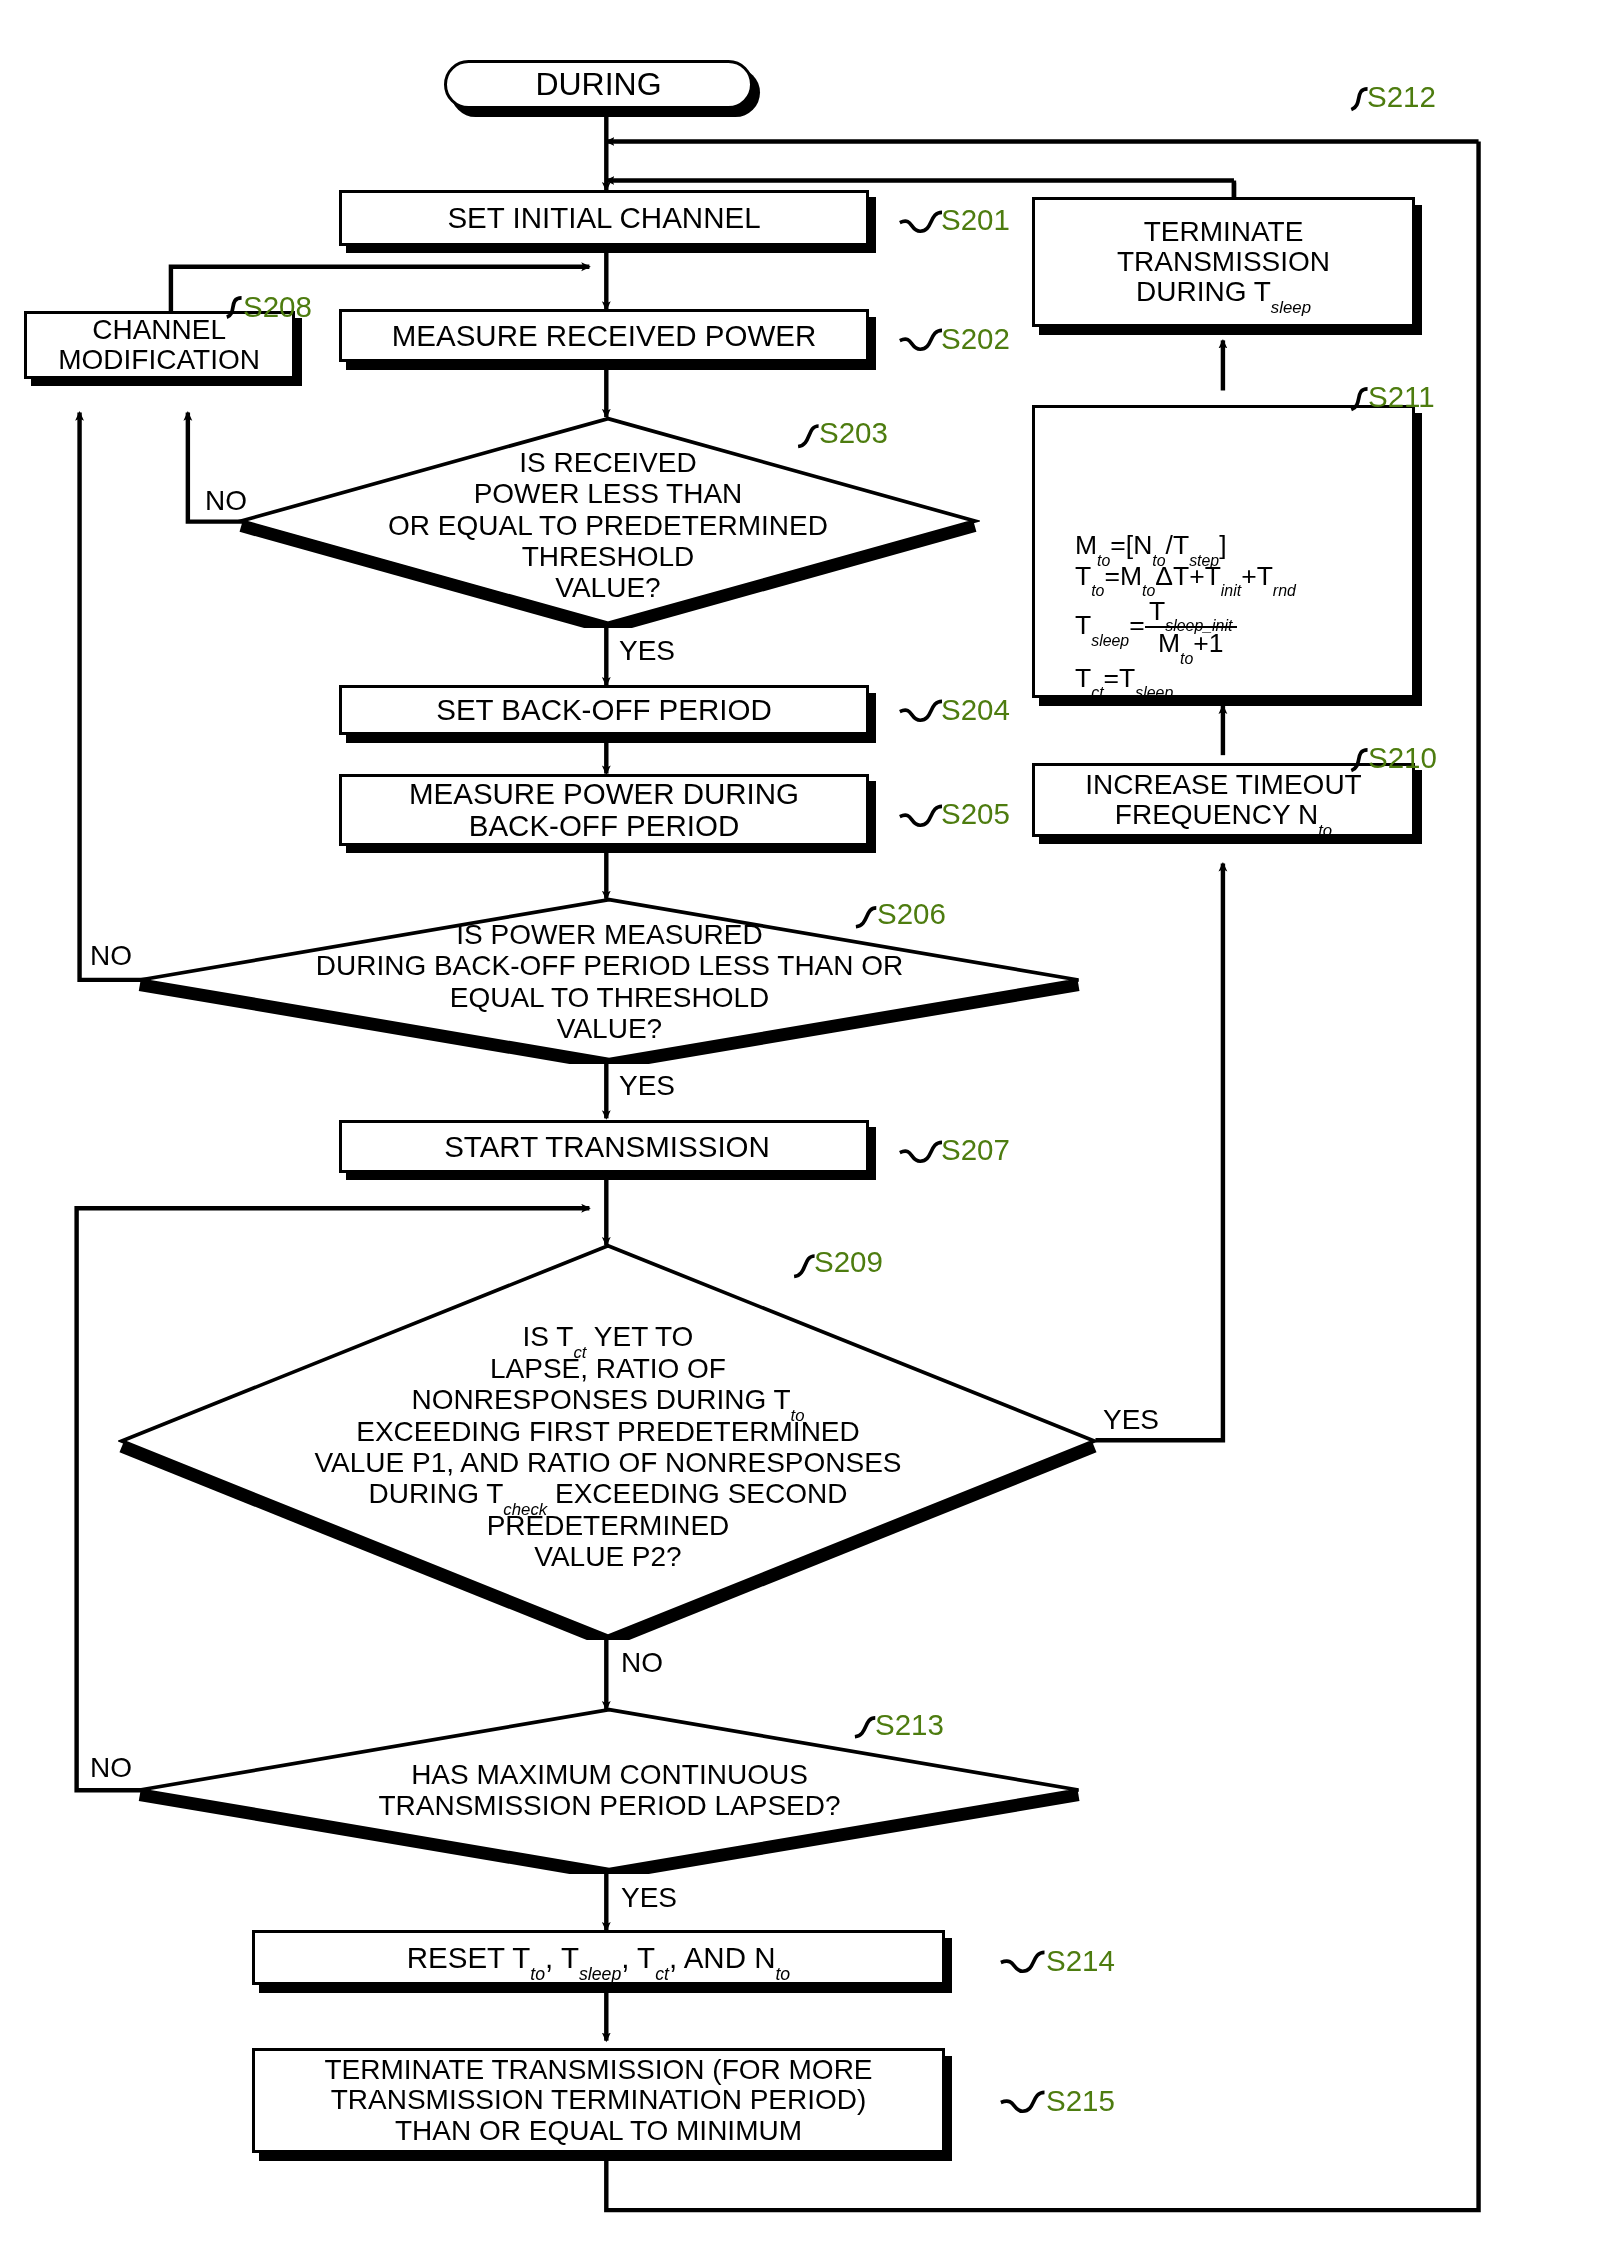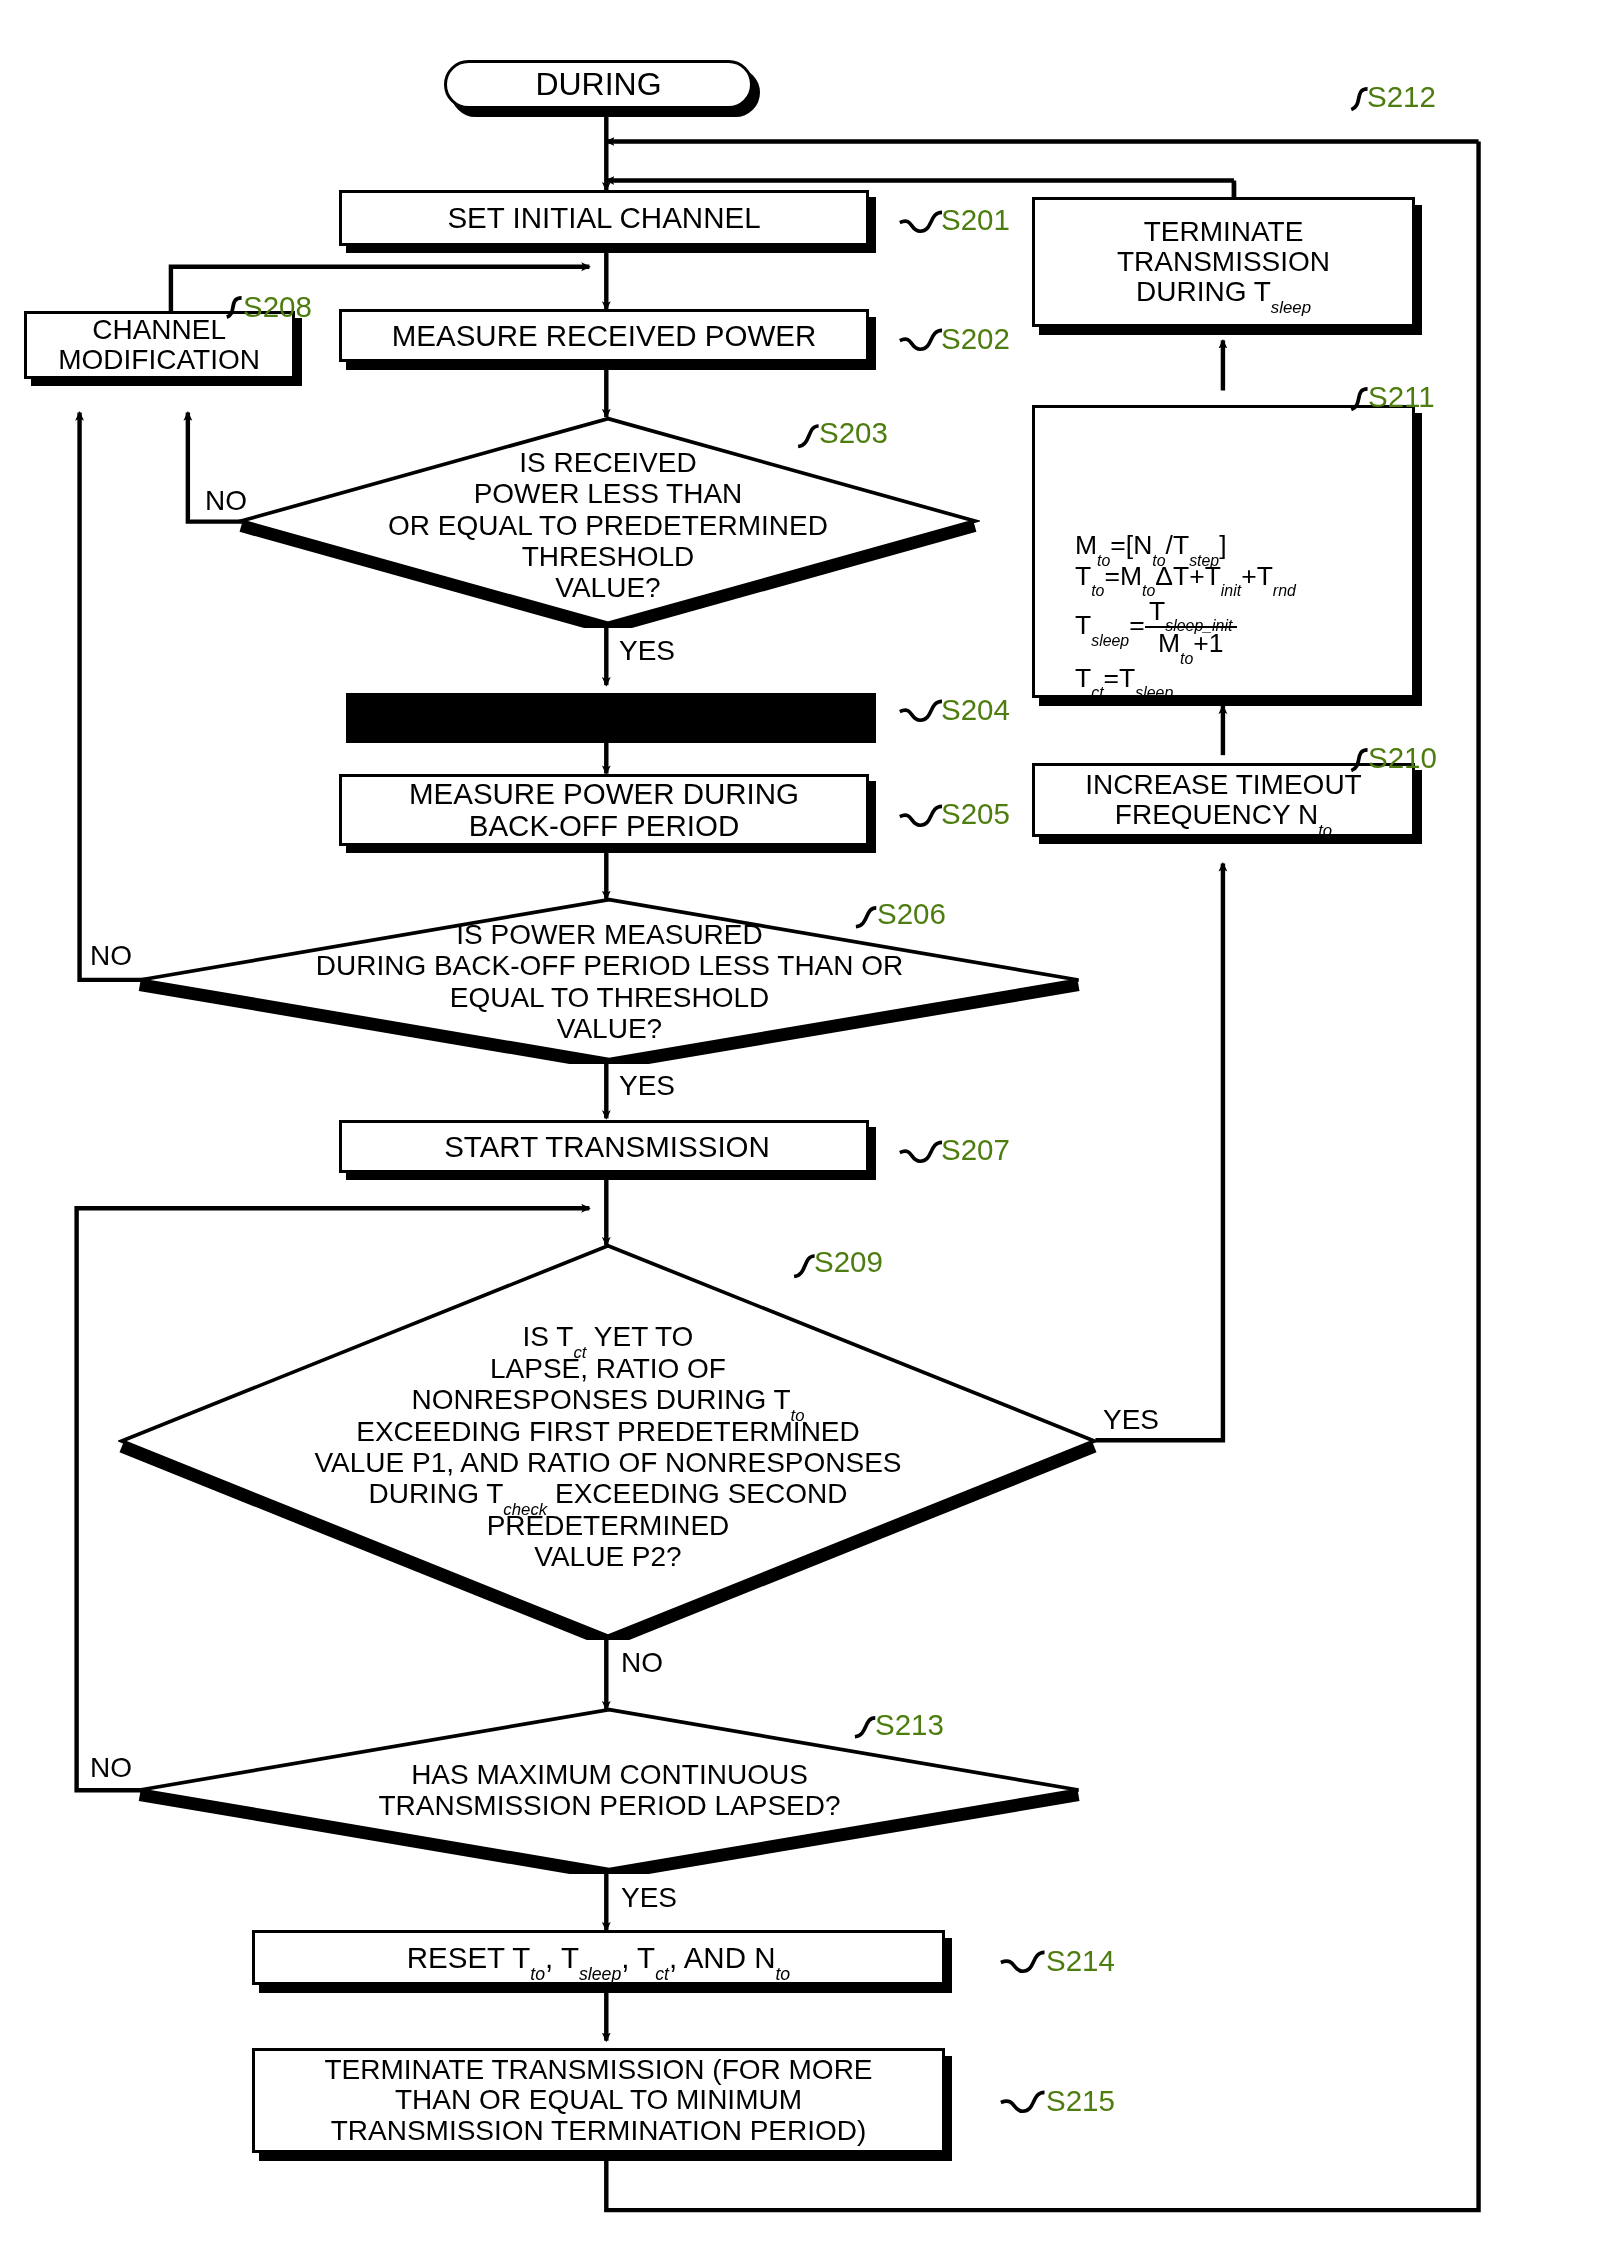--- a/index.html
+++ b/index.html
@@ -147,20 +147,23 @@
     </div>
   </div>
   <div class="step f40" style="left:819px;top:416px;">S203</div>
   <svg class="lbl" style="left:782px;top:420px;width:41px;height:34px;" viewBox="0 0 56 46">
     <path d="M50,8 C34,8 40,34 22,36" stroke="#000" stroke-width="5" fill="none"></path>
   </svg>
   <div class="lbl f38" style="left:205px;top:485px;">NO</div>
   <div class="lbl f38" style="left:619px;top:635px;">YES</div>
 
   <div class="shadow" style="left:346px;top:693px;width:530px;height:50px;"></div>
+  <div class="node f40" style="left:339px;top:685px;width:530px;height:50px;">
+    <span class="inner">SET BACK-OFF PERIOD</span>
+  </div>
   <div class="step f40" style="left:941px;top:693px;">S204</div>
   <svg class="lbl" style="left:892px;top:697px;width:52px;height:32px;" viewBox="0 0 70 44">
     <path d="M68,6 C50,6 56,32 38,32 C24,32 28,12 10,20" stroke="#000" stroke-width="5" fill="none"></path>
   </svg>
 
   <div class="shadow" style="left:346px;top:781px;width:530px;height:72px;"></div>
   <div class="node f40" style="left:339px;top:774px;width:530px;height:72px;">
     <span class="inner">
       <span style="display:block">MEASURE POWER DURING</span>
       <span style="display:block">BACK-OFF PERIOD</span>
@@ -303,22 +306,22 @@
   </div>
   <div class="step f40" style="left:1046px;top:1944px;">S214</div>
   <svg class="lbl" style="left:993px;top:1948px;width:55px;height:32px;" viewBox="0 0 74 44">
     <path d="M70,6 C52,6 58,32 40,32 C26,32 30,12 10,20" stroke="#000" stroke-width="5" fill="none"></path>
   </svg>
 
   <div class="shadow" style="left:259px;top:2056px;width:693px;height:105px;"></div>
   <div class="node f38" style="left:252px;top:2048px;width:693px;height:105px;">
     <span class="inner">
       <span style="display:block">TERMINATE TRANSMISSION (FOR MORE</span>
+      <span style="display:block">TRANSMISSION TERMINATION PERIOD)</span>
       <span style="display:block">THAN OR EQUAL TO MINIMUM</span>
-      <span style="display:block">TRANSMISSION TERMINATION PERIOD)</span>
     </span>
   </div>
   <div class="step f40" style="left:1046px;top:2084px;">S215</div>
   <svg class="lbl" style="left:993px;top:2088px;width:55px;height:32px;" viewBox="0 0 74 44">
     <path d="M70,6 C52,6 58,32 40,32 C26,32 30,12 10,20" stroke="#000" stroke-width="5" fill="none"></path>
   </svg>
 
 </div>
 
 

